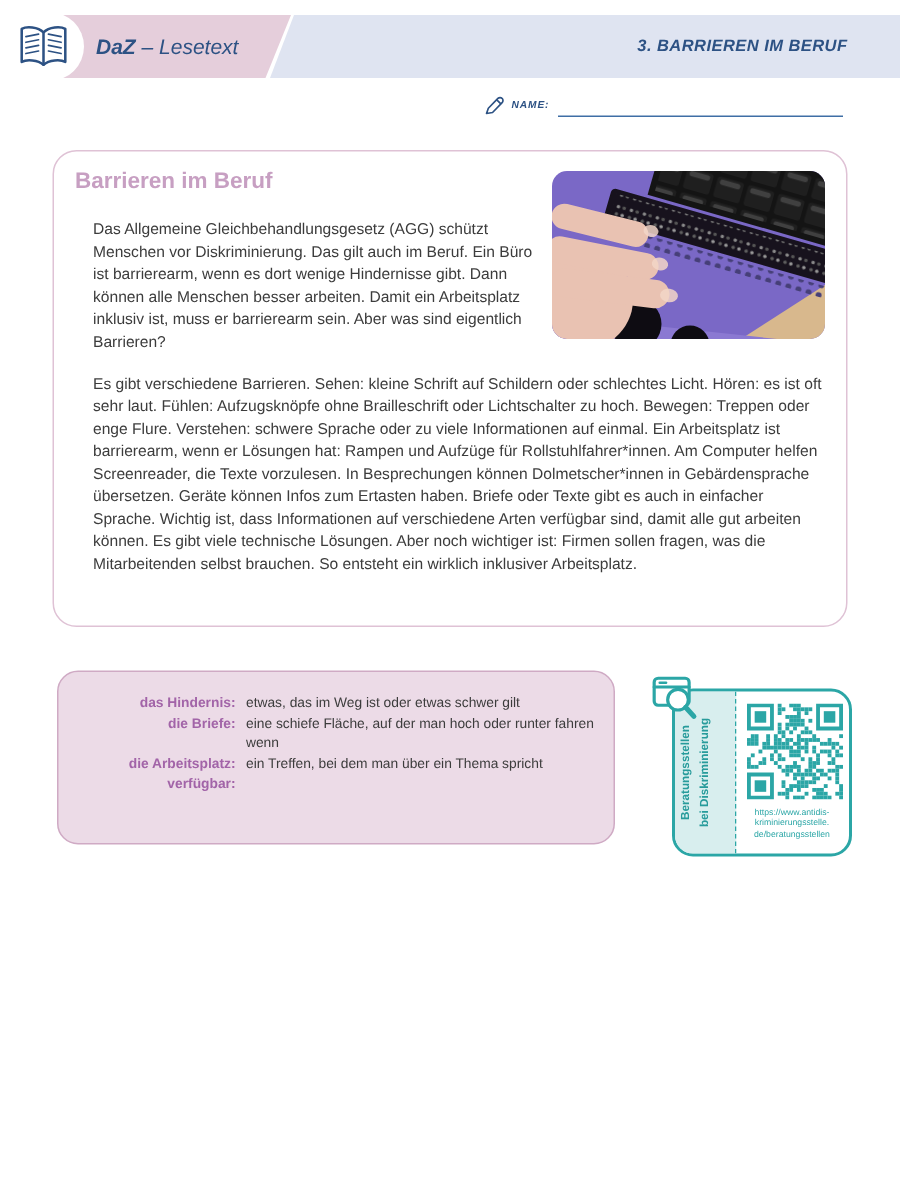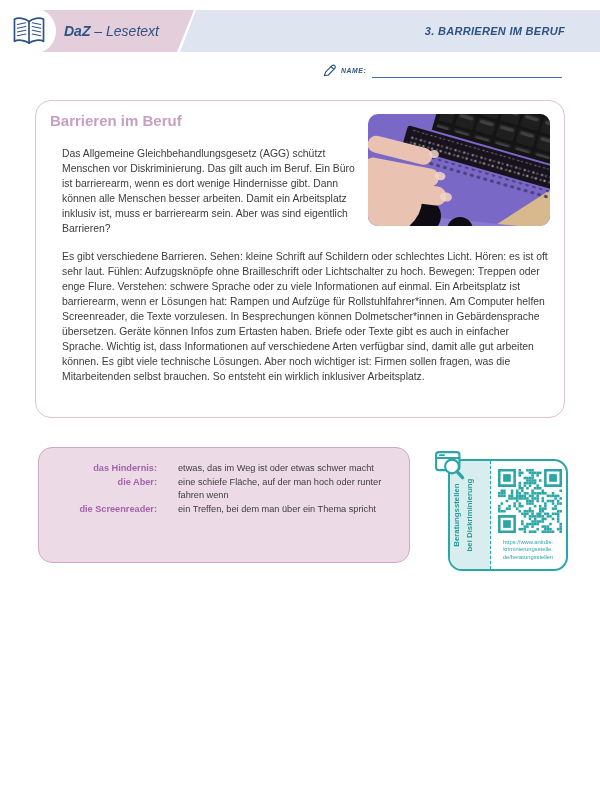--- a/index.html
+++ b/index.html
@@ -31,21 +31,21 @@
     border:1.6px solid #dfc2d5;border-radius:16px;background:#fff;padding:11px 14px 10px 14px;}
   .photo{float:right;width:182px;height:112px;margin:2px 0 8px 10px;border-radius:10px;overflow:hidden;}
   .photo svg{display:block;width:100%;height:100%;}
   .box-title{margin:0 0 17px 0;font-size:15px;font-weight:700;color:#c79fc2;}
   .para{margin:0 0 13px 12px;font-size:10.4px;line-height:15px;color:#3c3c3c;text-align:left;}
   .para:last-child{margin-bottom:0;}
 
   
   .vocab-box{position:absolute;top:447px;left:38px;width:372px;height:116px;box-sizing:border-box;
     background:#ecdbe7;border:1.2px solid #cfaac4;border-radius:14px;}
-  .vocab-grid{display:grid;grid-template-columns:114px 1fr;column-gap:21px;
+  .vocab-grid{display:grid;grid-template-columns:114px 1fr;column-gap:7px;
     padding:14px 10px 0 4px;font-size:9.2px;line-height:13.5px;}
   .term{text-align:right;font-weight:700;color:#a264a8;}
   .def{color:#3c3c3c;}
 
   
   .qr-box{position:absolute;top:459px;left:448px;width:120px;height:112px;box-sizing:border-box;
     background:#fff;border:2px solid #2ba6a6;border-radius:14px;}
   .qr-strip{position:absolute;left:0;top:0;bottom:0;width:40px;background:#d8eeee;
     border-right:1.5px dashed #2ba6a6;border-radius:12px 0 0 12px;}
   .vlabel{position:absolute;left:-34px;top:34px;width:108px;height:40px;transform:rotate(-90deg);
@@ -132,25 +132,26 @@
       </svg>
     </div>
     <h2 class="box-title">Barrieren im Beruf</h2>
     <p class="para">Das Allgemeine Gleichbehandlungsgesetz (AGG) schützt Menschen vor Diskriminierung. Das gilt auch im Beruf. Ein Büro ist barrierearm, wenn es dort wenige Hindernisse gibt. Dann können alle Menschen besser arbeiten. Damit ein Arbeitsplatz inklusiv ist, muss er barrierearm sein. Aber was sind eigentlich Barrieren?</p>
     <p class="para">Es gibt verschiedene Barrieren. Sehen: kleine Schrift auf Schildern oder schlechtes Licht. Hören: es ist oft sehr laut. Fühlen: Aufzugsknöpfe ohne Brailleschrift oder Lichtschalter zu hoch. Bewegen: Treppen oder enge Flure. Verstehen: schwere Sprache oder zu viele Informationen auf einmal. Ein Arbeitsplatz ist barrierearm, wenn er Lösungen hat: Rampen und Aufzüge für Rollstuhlfahrer*innen. Am Computer helfen Screenreader, die Texte vorzulesen. In Besprechungen können Dolmetscher*innen in Gebärdensprache übersetzen. Geräte können Infos zum Ertasten haben. Briefe oder Texte gibt es auch in einfacher Sprache. Wichtig ist, dass Informationen auf verschiedene Arten verfügbar sind, damit alle gut arbeiten können. Es gibt viele technische Lösungen. Aber noch wichtiger ist: Firmen sollen fragen, was die Mitarbeitenden selbst brauchen. So entsteht ein wirklich inklusiver Arbeitsplatz.</p>
   </div>
 
   <div class="vocab-box">
     <div class="vocab-grid">
       <div class="term">das Hindernis:</div>
-      <div class="def">etwas, das im Weg ist oder etwas schwer macht</div>
-      <div class="term">die Aber:</div>
+      <div class="def">etwas, das im Weg ist oder etwas schwer gilt</div>
+      <div class="term">die Briefe:</div>
       <div class="def">eine schiefe Fläche, auf der man hoch oder runter fahren wenn</div>
-      <div class="term">die Screenreader:</div>
+      <div class="term">die Arbeitsplatz:</div>
       <div class="def">ein Treffen, bei dem man über ein Thema spricht</div>
+      <div class="term">verfügbar:</div>
     </div>
   </div>
 
   <div class="qr-box">
     <div class="qr-strip">
       <div class="vlabel">
         <div>Beratungsstellen</div>
         <div>bei Diskriminierung</div>
       </div>
     </div>

